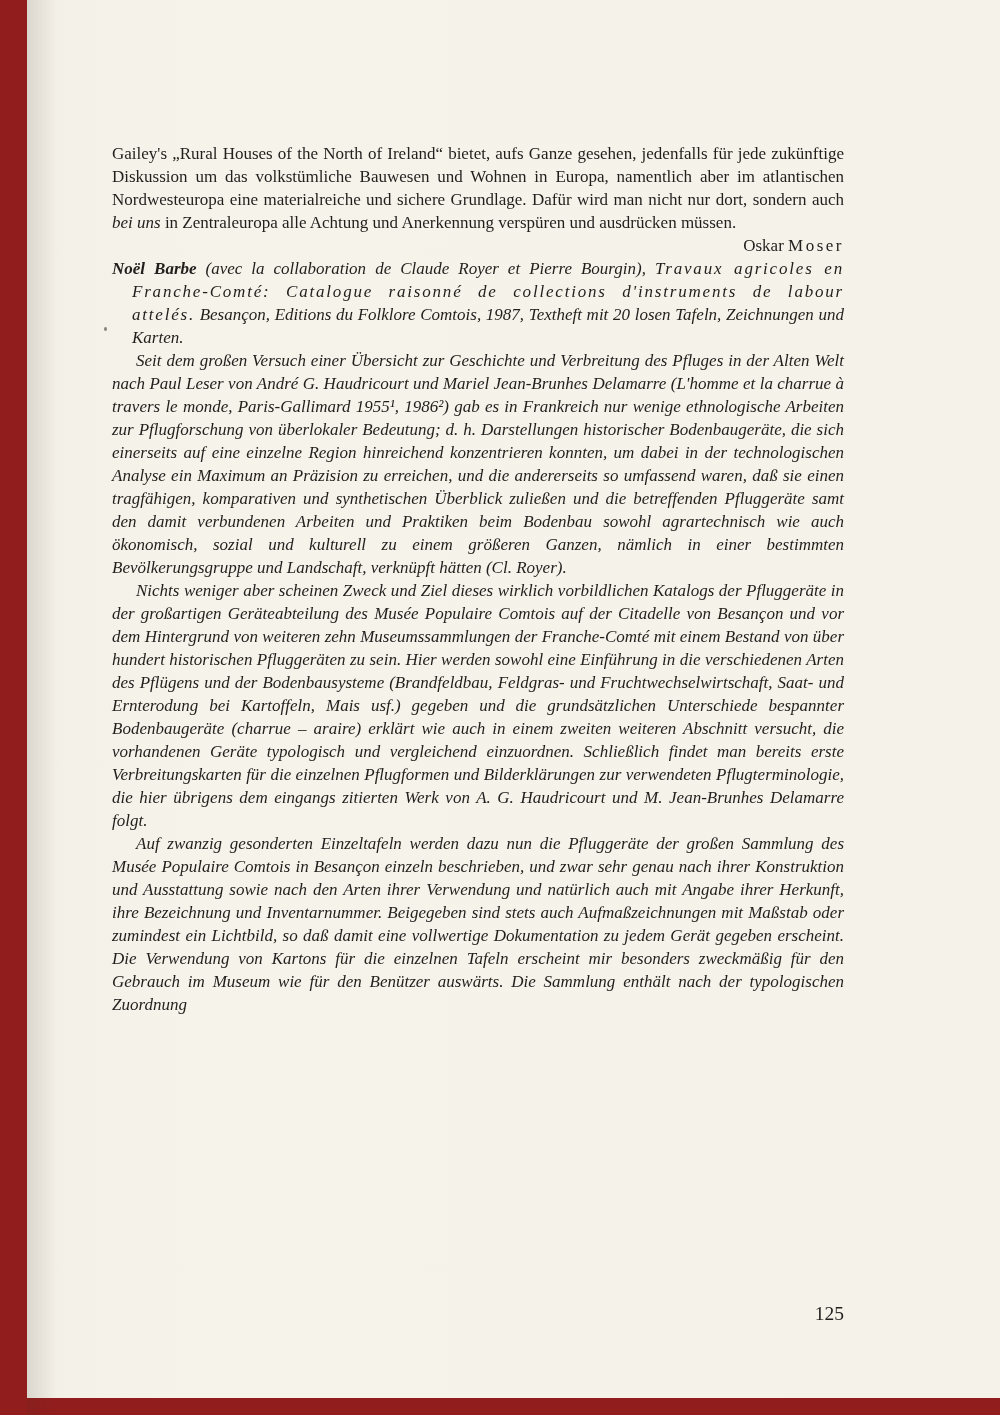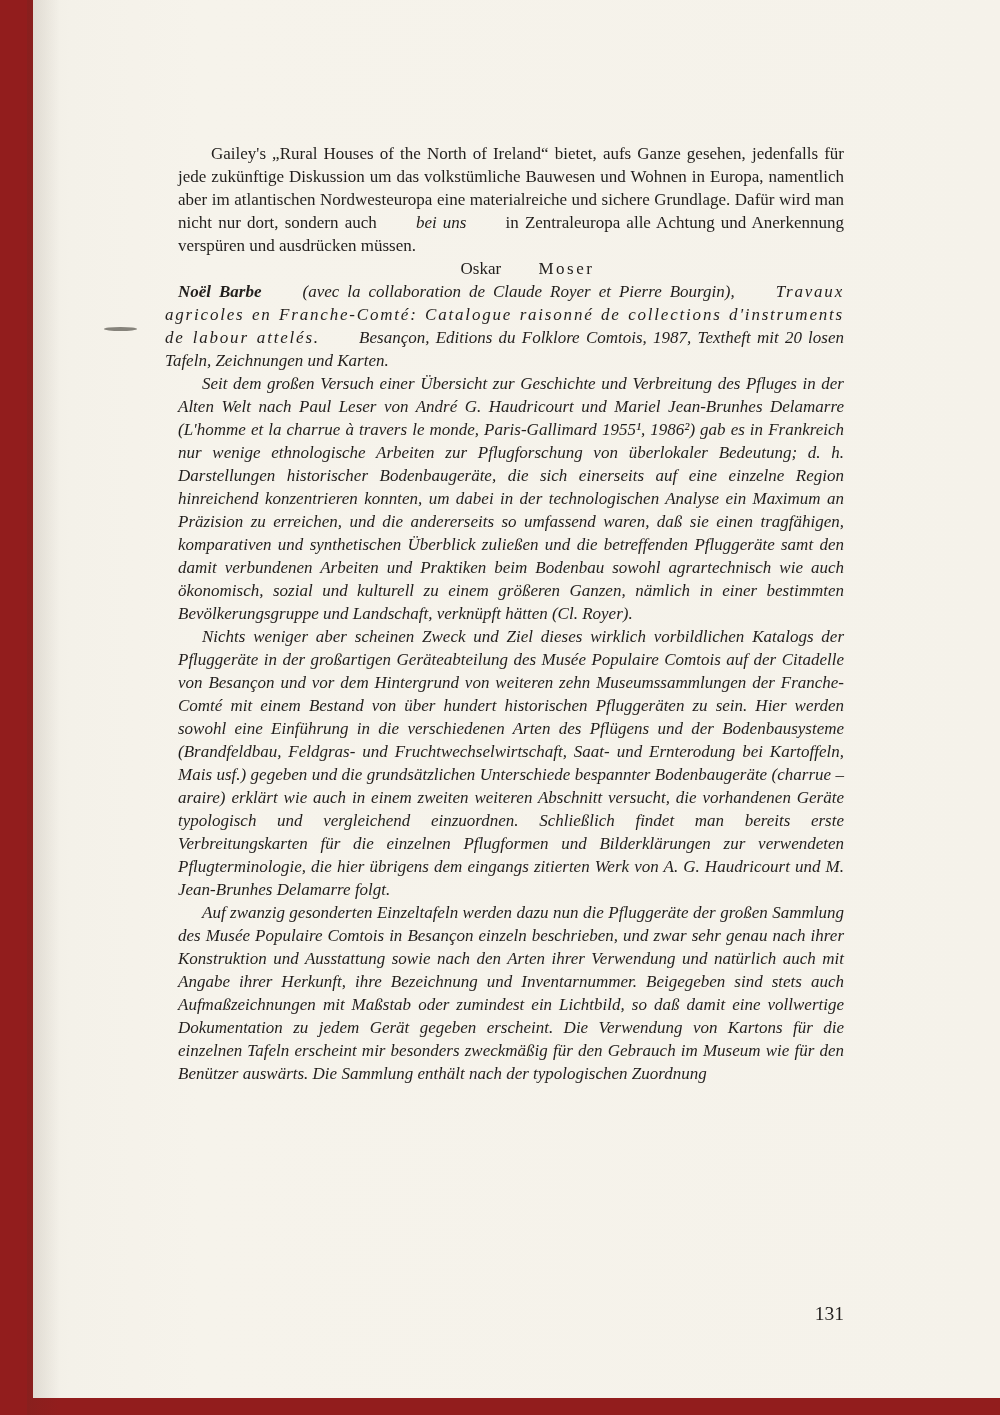--- a/index.html
+++ b/index.html
@@ -1,15 +1,15 @@
 <!DOCTYPE html>
 <html lang="de"><head>
 <meta charset="utf-8">
 <style>
-  * { box-sizing: border-box; padding-left: 33px; }
+  * { box-sizing: border-box; }
   html, body { margin: 0; padding: 0; }
   body {
     width: 1000px;
     height: 1415px;
     overflow: hidden;
     background: #e8e5dc;
     font-family: "Liberation Serif", "DejaVu Serif", serif;
   }
   .page {
     position: relative;
@@ -43,21 +43,21 @@
     color: #211e1c;
     font-size: 17px;
     line-height: 23px;
     text-align: justify;
     hyphens: auto;
     -webkit-hyphens: auto;
   }
   .content p { margin: 0; }
   .para-indent { text-indent: 24px; margin-top: 8px; font-style: italic; }
   .signature {
-    text-align: center;
+    text-align: right;
     margin-top: 10px;
   }
   .sig-last { letter-spacing: 2.5px; }
   .citation {
     margin-top: 48px;
     padding-left: 20px;
     text-indent: -20px;
     font-style: italic;
   }
   .citation b { font-weight: bold; }
@@ -102,15 +102,15 @@
     <p class="citation"><b>Noël Barbe</b><span> (avec la collaboration de Claude Royer et Pierre Bourgin), </span><span class="title-sperr">Travaux agricoles en Franche-Comté: Catalogue raisonné de collections d'instruments de labour attelés.</span><span> Besançon, Editions du Folklore Comtois, 1987, Textheft mit 20 losen Tafeln, Zeichnungen und Karten.</span></p>
 
     <p class="para-indent">Seit dem großen Versuch einer Übersicht zur Geschichte und Verbreitung des Pfluges in der Alten Welt nach Paul Leser von André G. Haudricourt und Mariel Jean-Brunhes Delamarre (L'homme et la charrue à travers le monde, Paris-Gallimard 1955¹, 1986²) gab es in Frankreich nur wenige ethnologische Arbeiten zur Pflugforschung von überlokaler Bedeutung; d. h. Darstellungen historischer Bodenbaugeräte, die sich einerseits auf eine einzelne Region hinreichend konzentrieren konnten, um dabei in der technologischen Analyse ein Maximum an Präzision zu erreichen, und die andererseits so umfassend waren, daß sie einen tragfähigen, komparativen und synthetischen Überblick zuließen und die betreffenden Pfluggeräte samt den damit verbundenen Arbeiten und Praktiken beim Bodenbau sowohl agrartechnisch wie auch ökonomisch, sozial und kulturell zu einem größeren Ganzen, nämlich in einer bestimmten Bevölkerungsgruppe und Landschaft, verknüpft hätten (Cl. Royer).</p>
 
     <p class="para-indent">Nichts weniger aber scheinen Zweck und Ziel dieses wirklich vorbildlichen Katalogs der Pfluggeräte in der großartigen Geräteabteilung des Musée Populaire Comtois auf der Citadelle von Besançon und vor dem Hintergrund von weiteren zehn Museumssammlungen der Franche-Comté mit einem Bestand von über hundert historischen Pfluggeräten zu sein. Hier werden sowohl eine Einführung in die verschiedenen Arten des Pflügens und der Bodenbausysteme (Brandfeldbau, Feldgras- und Fruchtwechselwirtschaft, Saat- und Ernterodung bei Kartoffeln, Mais usf.) gegeben und die grundsätzlichen Unterschiede bespannter Bodenbaugeräte (charrue – araire) erklärt wie auch in einem zweiten weiteren Abschnitt versucht, die vorhandenen Geräte typologisch und vergleichend einzuordnen. Schließlich findet man bereits erste Verbreitungskarten für die einzelnen Pflugformen und Bilderklärungen zur verwendeten Pflugterminologie, die hier übrigens dem eingangs zitierten Werk von A. G. Haudricourt und M. Jean-Brunhes Delamarre folgt.</p>
 
     <p class="para-indent">Auf zwanzig gesonderten Einzeltafeln werden dazu nun die Pfluggeräte der großen Sammlung des Musée Populaire Comtois in Besançon einzeln beschrieben, und zwar sehr genau nach ihrer Konstruktion und Ausstattung sowie nach den Arten ihrer Verwendung und natürlich auch mit Angabe ihrer Herkunft, ihre Bezeichnung und Inventarnummer. Beigegeben sind stets auch Aufmaßzeichnungen mit Maßstab oder zumindest ein Lichtbild, so daß damit eine vollwertige Dokumentation zu jedem Gerät gegeben erscheint. Die Verwendung von Kartons für die einzelnen Tafeln erscheint mir besonders zweckmäßig für den Gebrauch im Museum wie für den Benützer auswärts. Die Sammlung enthält nach der typologischen Zuordnung</p>
 
   </div>
 
-  <div class="page-num">131</div>
+  <div class="page-num">125</div>
 
 </div>
 
 </body></html>

